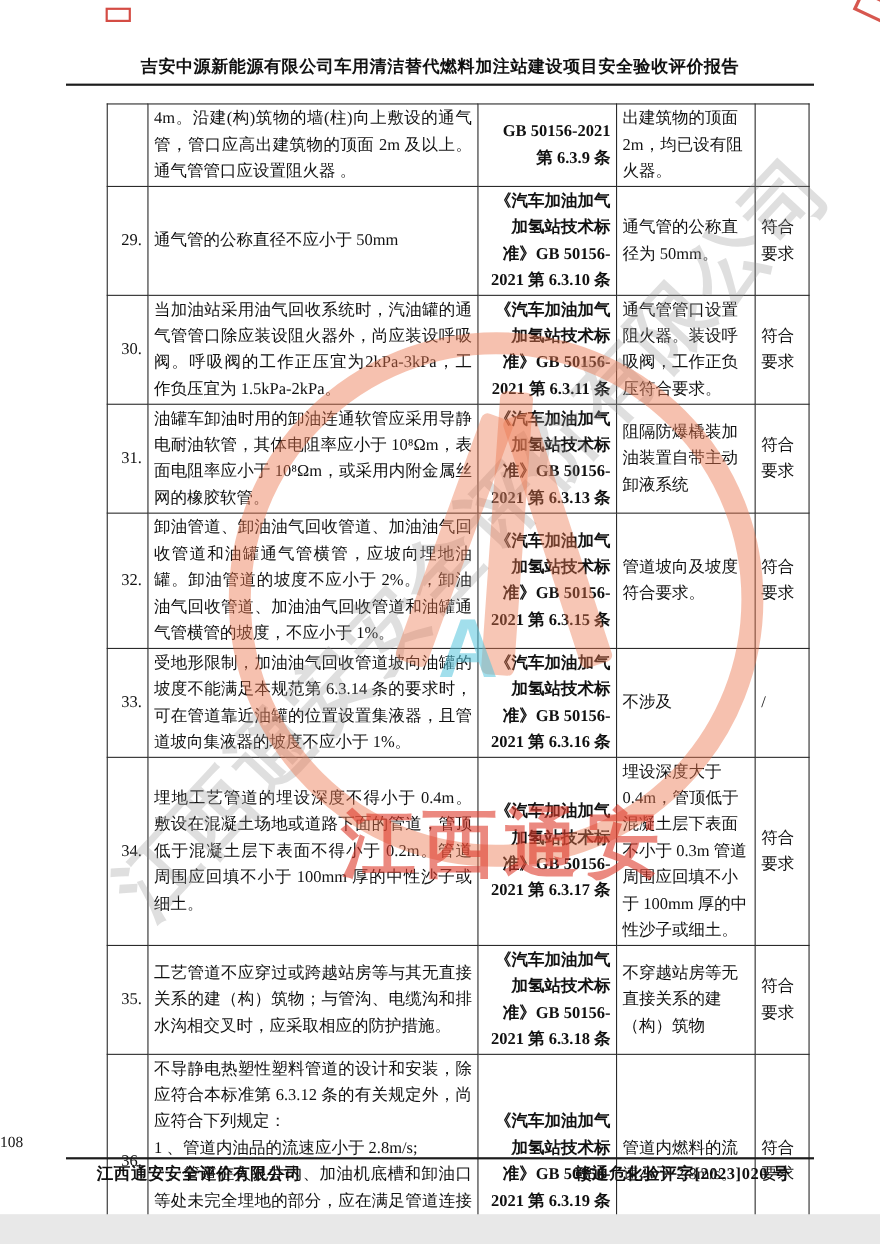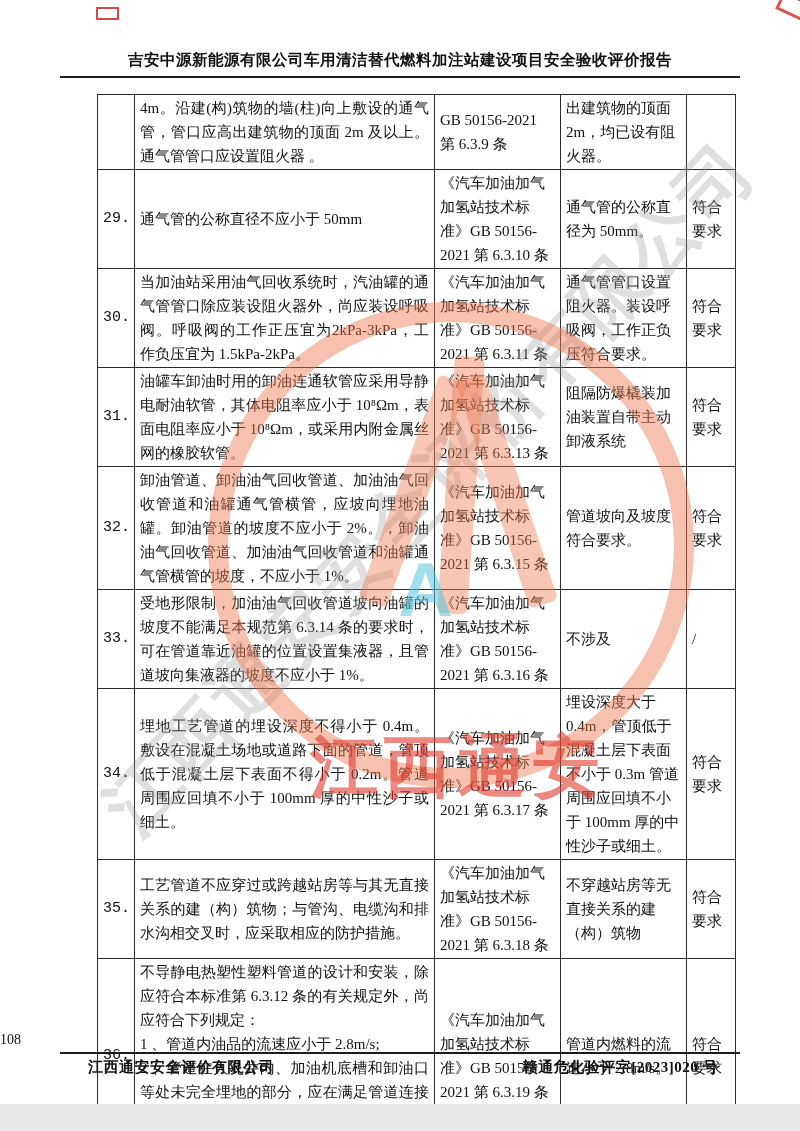--- a/index.html
+++ b/index.html
@@ -16,23 +16,23 @@
   .header-rule { position:absolute; top:76px; left:60px; width:680px; border-top:2px solid #1c1c1c; }
 
   table.eval {
     position:absolute; left:97px; top:94px; width:638px;
     border-collapse:collapse; table-layout:fixed; font-size:15px;
   }
   table.eval td {
     border:1px solid #2b2b2b; vertical-align:middle;
     line-height:24px; padding:1px 5px; overflow:hidden;
   }
-  td.c-no { text-align:left; padding:1px 0;font-family:Liberation Mono, monospace; }
+  td.c-no { text-align:right; padding:1px 0; }
   td.c-content { text-align:justify; white-space:pre-line;margin-left:16px; }
-  td.c-basis { text-align:left; padding:1px 2px; line-height:25px; }
+  td.c-basis { text-align:right; padding:1px 2px; line-height:25px;font-weight:bold; }
   td.c-result { text-align:left; }
   td.c-conclusion { padding:1px 2px; }
 
   .page-number { position:absolute; top:1032px; left:0; width:100%; font-size:14px; }
   .footer-rule { position:absolute; top:1052px; left:60px; width:680px; border-top:2px solid #1c1c1c; }
   .footer {
     position:absolute; top:1058px; left:88px; width:630px;
     display:flex; justify-content:space-between;
     font-size:15px; font-weight:bold; letter-spacing:0.5px;
   }

